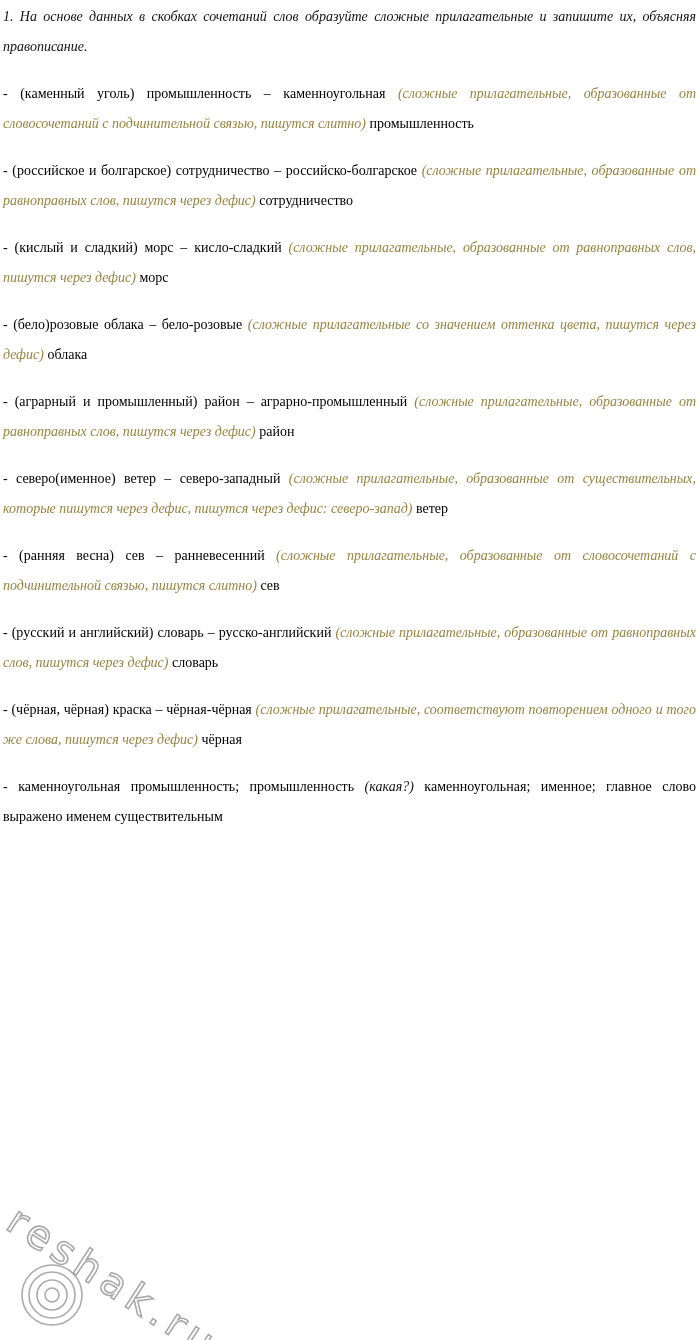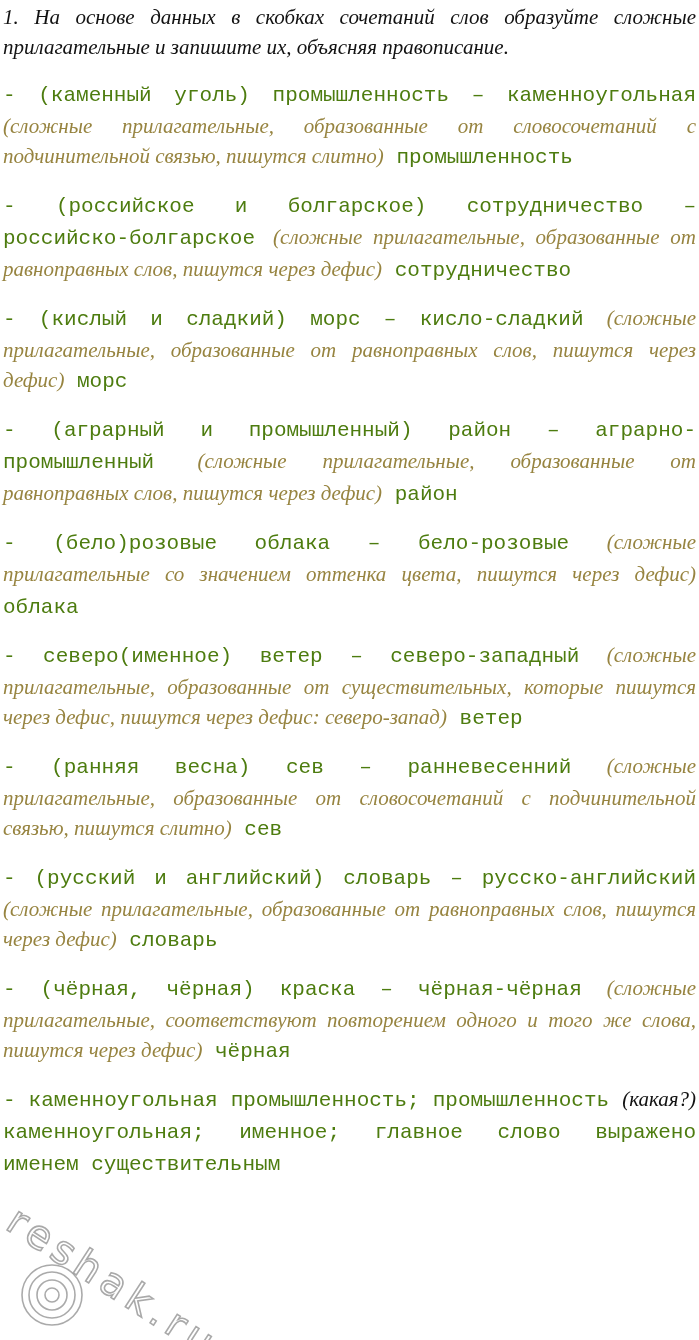--- a/index.html
+++ b/index.html
@@ -11,28 +11,28 @@
     position: relative;
     width: 699px;
     height: 1340px;
     background: #ffffff;
     overflow: hidden;
   }
   .doc {
     position: relative;
     z-index: 1;
     padding: 2px 3px 0 3px;
-    font-size: 21px;
+    font-size: 14px;
     line-height: 30px;
     color: #121212;
     text-align: justify;
   }
   .para { margin: 0 0 17px 0; }
   .para.task { font-style: italic; }
-  .seg-normal { color: #4d7c0f; font-style: normal; font-family: Liberation Mono, monospace; }
+  .seg-normal { color: #000000; font-style: normal; }
   .seg-olive  { color: #978440; font-style: italic; }
   .seg-italic { color: #121212; font-style: italic; }
   .watermark {
     position: absolute;
     left: 0;
     top: 1192px;
     z-index: 2;
     pointer-events: none;
   }
   .wm-stroke {
@@ -53,22 +53,22 @@
 </style>
 </head>
 <body>
 
 <div class="page">
   <div class="doc" id="doc">
       <p class="para task"><span class="seg-italic">1. На основе данных в скобках сочетаний слов образуйте сложные прилагательные и запишите их, объясняя правописание.</span></p>
       <p class="para item"><span class="seg-normal">- (каменный уголь) промышленность – каменноугольная </span><span class="seg-olive">(сложные прилагательные, образованные от словосочетаний с подчинительной связью, пишутся слитно)</span><span class="seg-normal"> промышленность</span></p>
       <p class="para item"><span class="seg-normal">- (российское и болгарское) сотрудничество – российско-болгарское </span><span class="seg-olive">(сложные прилагательные, образованные от равноправных слов, пишутся через дефис)</span><span class="seg-normal"> сотрудничество</span></p>
       <p class="para item"><span class="seg-normal">- (кислый и сладкий) морс – кисло-сладкий </span><span class="seg-olive">(сложные прилагательные, образованные от равноправных слов, пишутся через дефис)</span><span class="seg-normal"> морс</span></p>
+      <p class="para item"><span class="seg-normal">- (бело)розовые облака – бело-розовые </span><span class="seg-olive">(сложные прилагательные со значением оттенка цвета, пишутся через дефис)</span><span class="seg-normal"> облака</span></p>
       <p class="para item"><span class="seg-normal">- (аграрный и промышленный) район – аграрно-промышленный </span><span class="seg-olive">(сложные прилагательные, образованные от равноправных слов, пишутся через дефис)</span><span class="seg-normal"> район</span></p>
-      <p class="para item"><span class="seg-normal">- (бело)розовые облака – бело-розовые </span><span class="seg-olive">(сложные прилагательные со значением оттенка цвета, пишутся через дефис)</span><span class="seg-normal"> облака</span></p>
       <p class="para item"><span class="seg-normal">- северо(именное) ветер – северо-западный </span><span class="seg-olive">(сложные прилагательные, образованные от существительных, которые пишутся через дефис, пишутся через дефис: северо-запад)</span><span class="seg-normal"> ветер</span></p>
       <p class="para item"><span class="seg-normal">- (ранняя весна) сев – ранневесенний </span><span class="seg-olive">(сложные прилагательные, образованные от словосочетаний с подчинительной связью, пишутся слитно)</span><span class="seg-normal"> сев</span></p>
       <p class="para item"><span class="seg-normal">- (русский и английский) словарь – русско-английский </span><span class="seg-olive">(сложные прилагательные, образованные от равноправных слов, пишутся через дефис)</span><span class="seg-normal"> словарь</span></p>
       <p class="para item"><span class="seg-normal">- (чёрная, чёрная) краска – чёрная-чёрная </span><span class="seg-olive">(сложные прилагательные, соответствуют повторением одного и того же слова, пишутся через дефис)</span><span class="seg-normal"> чёрная</span></p>
       <p class="para item"><span class="seg-normal">- каменноугольная промышленность; промышленность </span><span class="seg-italic">(какая?)</span><span class="seg-normal"> каменноугольная; именное; главное слово выражено именем существительным</span></p>
     </div>
 
   <svg class="watermark" width="290" height="160" viewBox="0 0 290 160" aria-hidden="true">
     <g>
       <circle class="wm-stroke" cx="52" cy="103" r="7" stroke-width="1.6"></circle>

